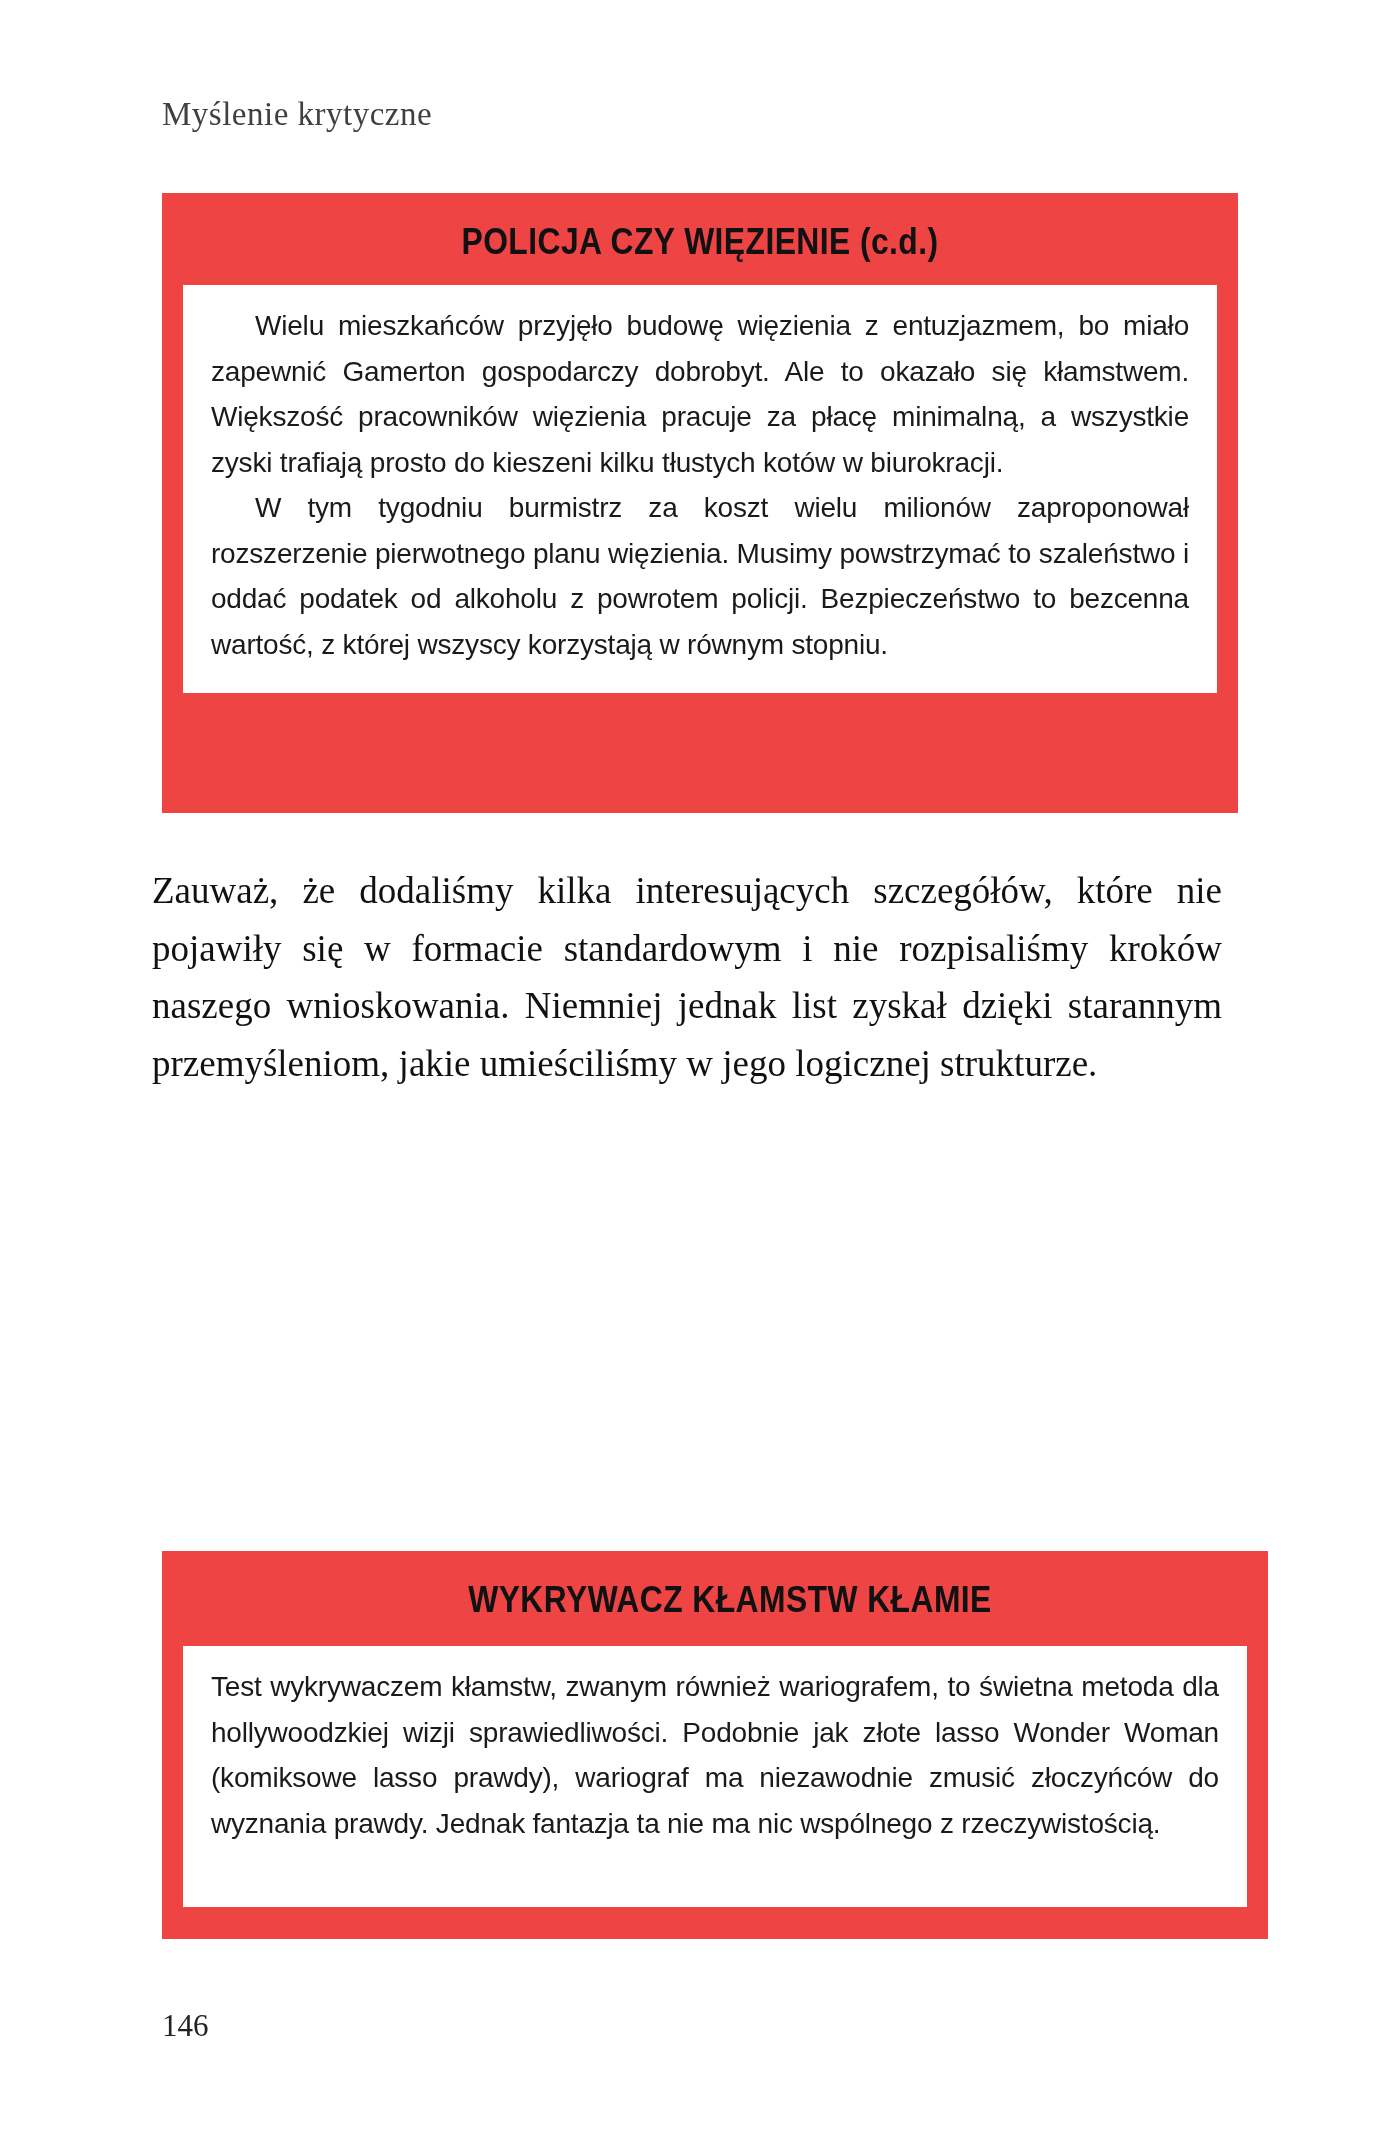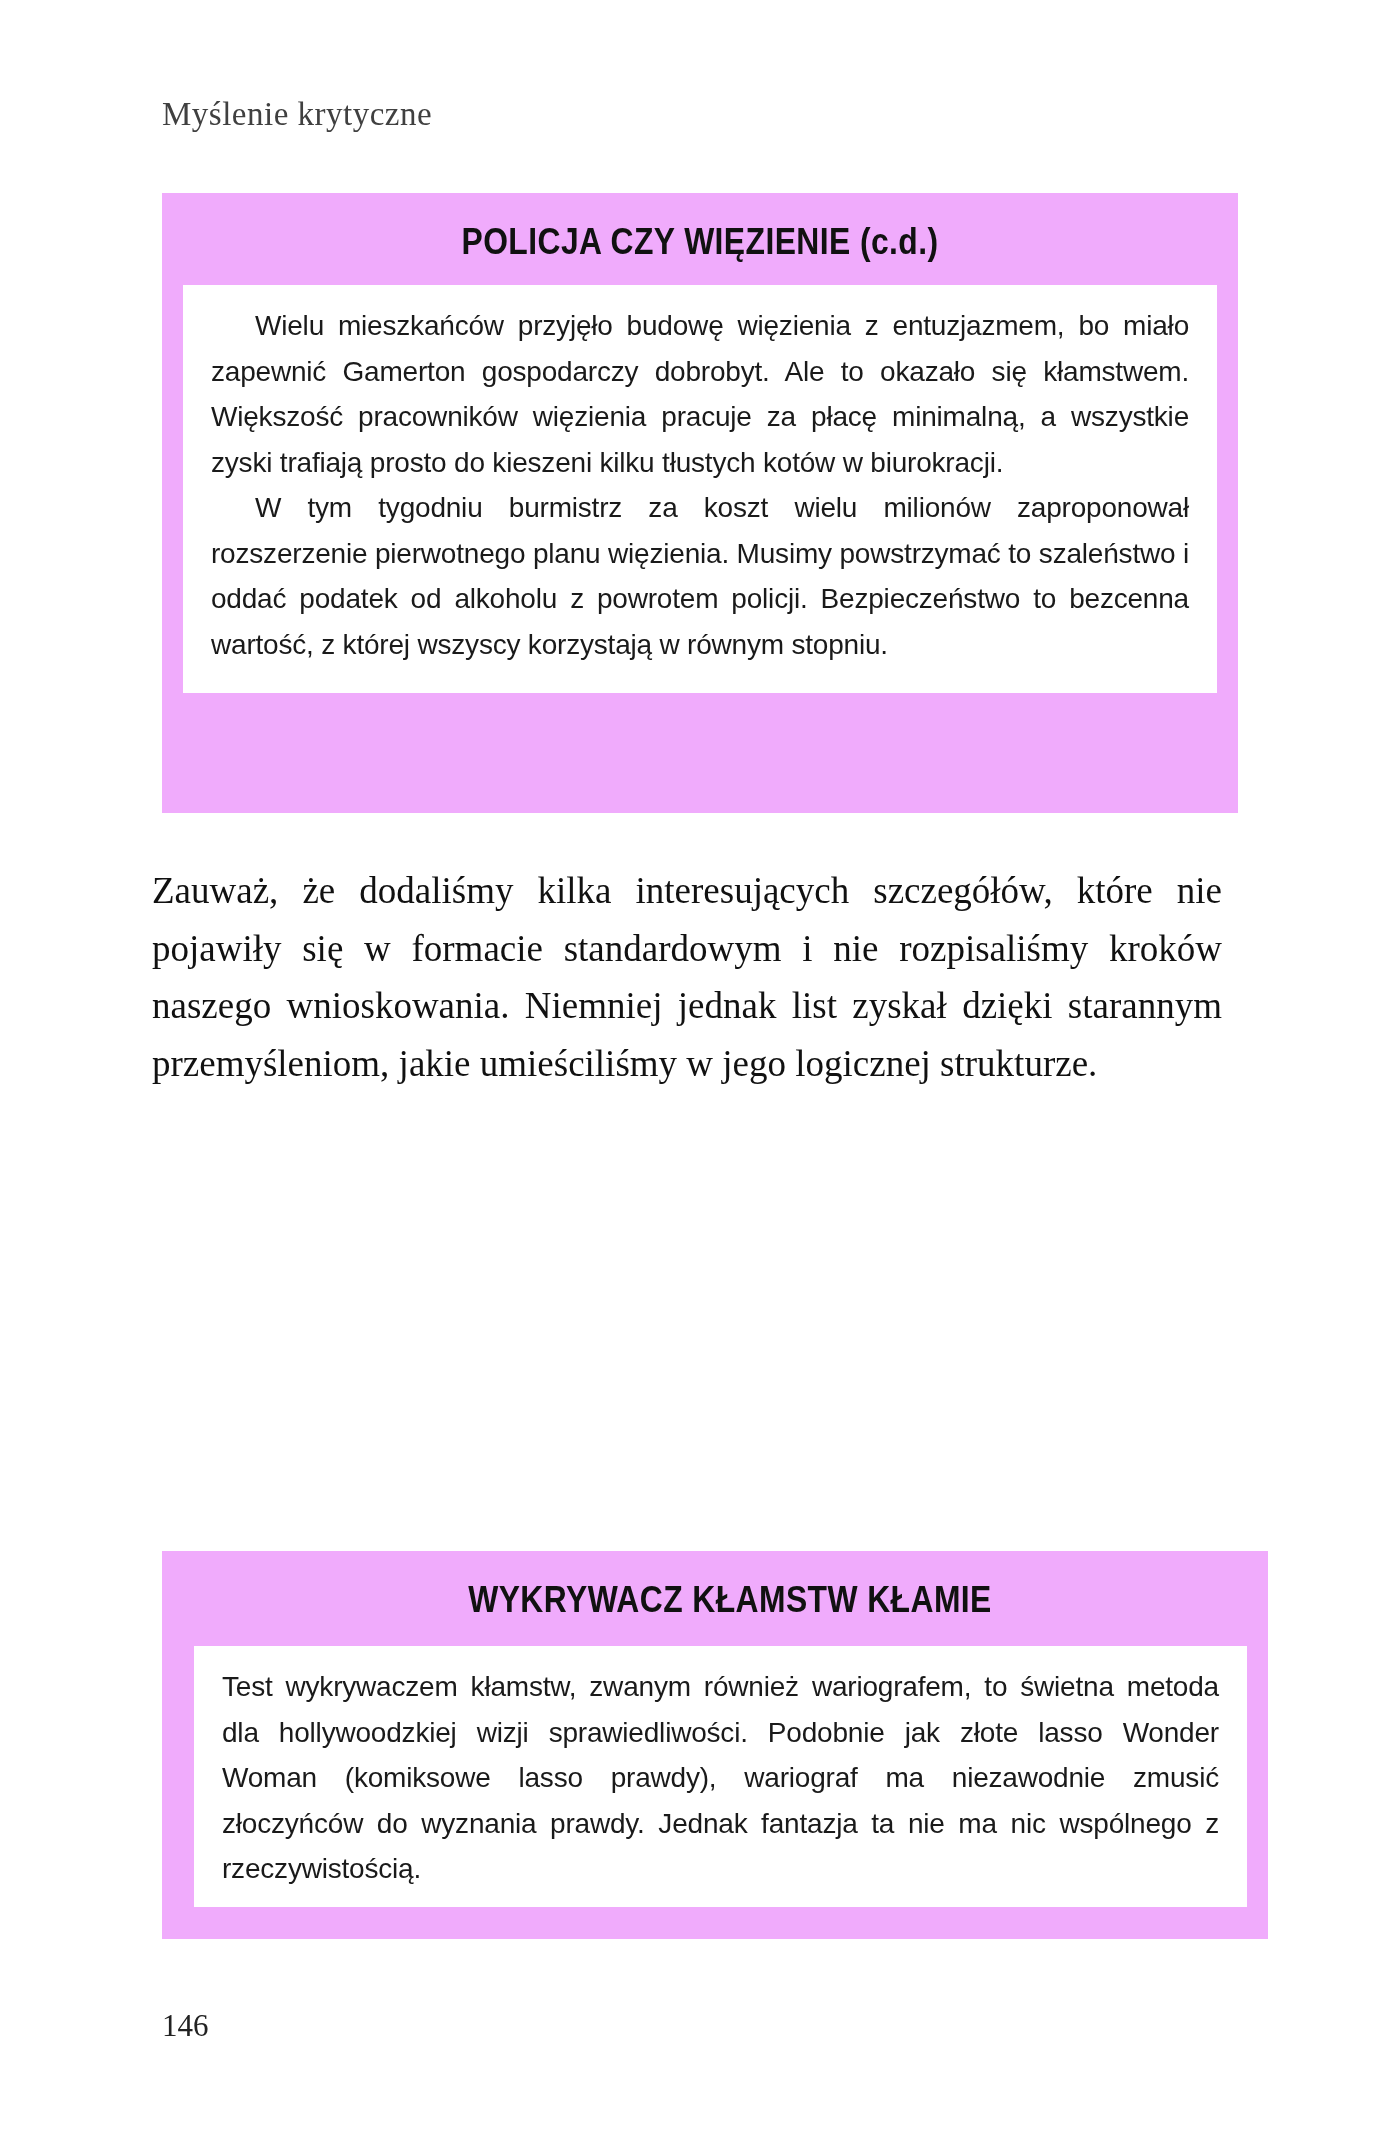--- a/index.html
+++ b/index.html
@@ -4,21 +4,21 @@
 <style>
   html, body { margin: 0; padding: 0; background: #ffffff; }
   body { width: 1400px; height: 2154px; position: relative; overflow: hidden; }
   .running-head {
     position: absolute; left: 162px; top: 96px;
     font-family: "Liberation Serif", "DejaVu Serif", serif;
     font-size: 33px; color: #404040; letter-spacing: 0.5px;
   }
   .sidebar-box {
     position: absolute; left: 162px; width: 1076px;
-    background: #f0abfc;
+    background: #ef4444;
   }
   .box-title {
     text-align: center;
     font-family: "Liberation Sans", "DejaVu Sans", sans-serif;
     font-weight: bold; font-size: 37px; color: #111111;
     letter-spacing: 0.5px;
     transform: scaleX(0.86);
   }
   .box-inner {
     position: absolute; left: 21px; right: 21px;
@@ -62,18 +62,18 @@
     <p class="indent">W tym tygodniu burmistrz za koszt wielu milionów zapropono­wał rozszerzenie pierwotnego planu więzienia. Musimy powstrzy­mać to szaleństwo i oddać podatek od alkoholu z powrotem poli­cji. Bezpieczeństwo to bezcenna wartość, z której wszyscy korzy­stają w równym stopniu.</p>
   </div>
 </div>
 
 <div class="body-text">
   <p>Zauważ, że dodaliśmy kilka interesujących szczegółów, które nie pojawiły się w formacie standardowym i nie rozpisaliśmy kroków naszego wnioskowania. Niemniej jednak list zyskał dzięki staran­nym przemyśleniom, jakie umieściliśmy w jego logicznej struk­turze.</p>
 </div>
 
 <div class="sidebar-box" style="top:1551px; height:388px;padding-left:30px;">
   <div class="box-title" style="margin-top:28px;">WYKRYWACZ KŁAMSTW KŁAMIE</div>
-  <div class="box-inner" style="top:95px; height:261px;margin-left:11px;">
+  <div class="box-inner" style="top:95px; height:261px;">
     <p>Test wykrywaczem kłamstw, zwanym również wariografem, to świetna metoda dla hollywoodzkiej wizji sprawiedliwości. Podob­nie jak złote lasso Wonder Woman (komiksowe lasso prawdy), wa­riograf ma niezawodnie zmusić złoczyńców do wyznania prawdy. Jednak fantazja ta nie ma nic wspólnego z rzeczywistością.</p>
   </div>
 </div>
 
 <div class="page-number">146</div>
 
 </body></html>

